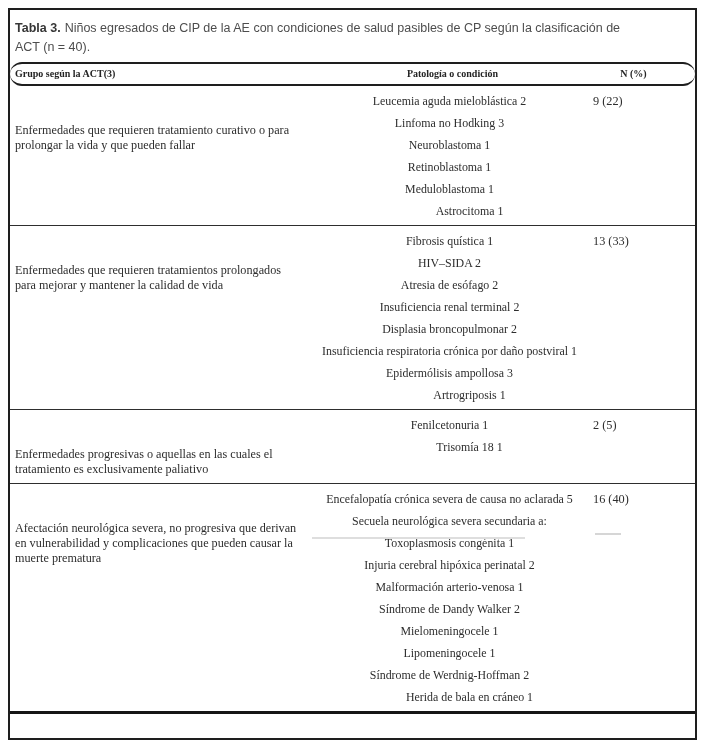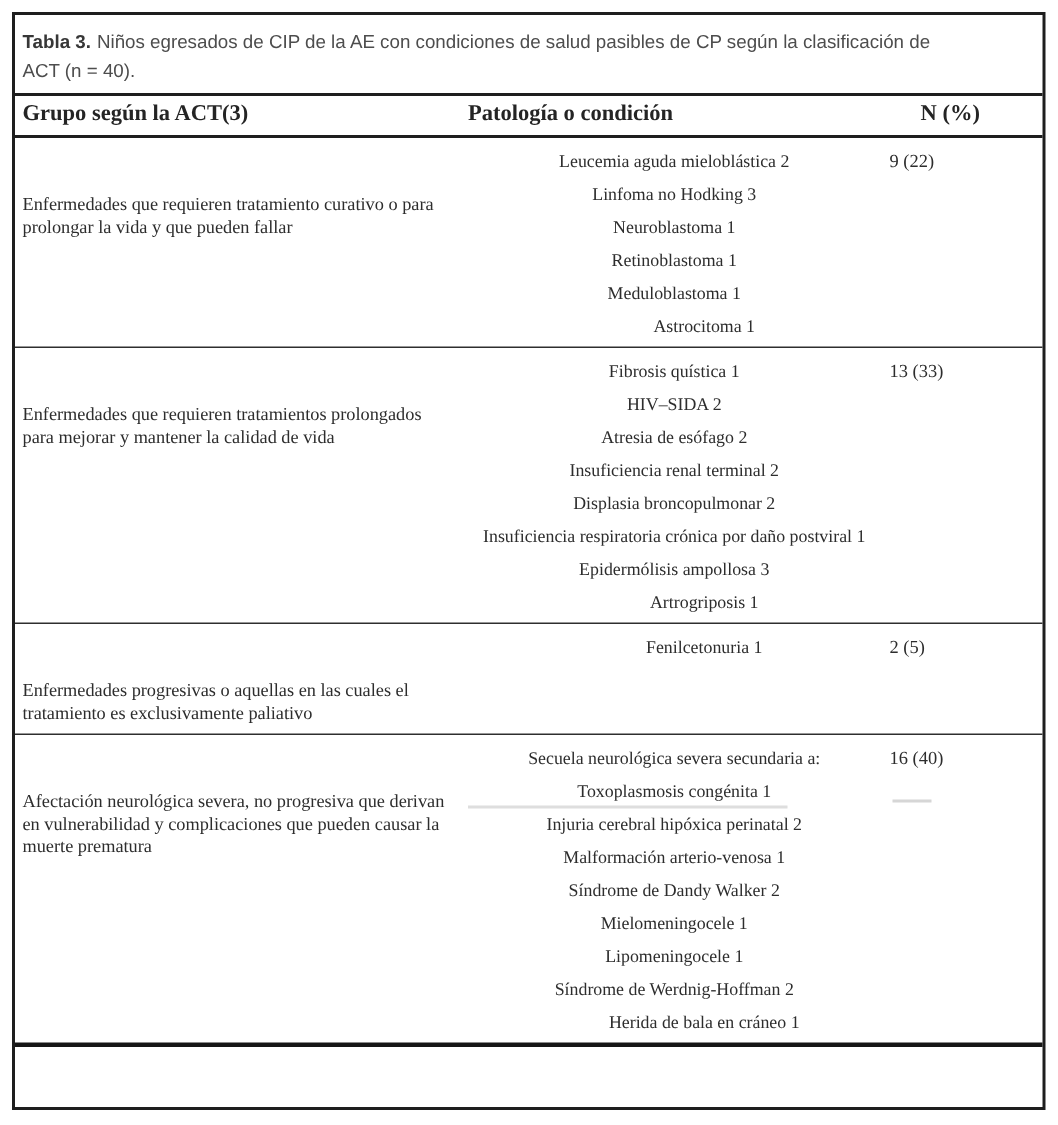--- a/index.html
+++ b/index.html
@@ -29,26 +29,27 @@
   }
   .caption-label { font-weight: bold; color: #373737; margin-right: 4px; }
   .caption-text { white-space: pre-line; }
   
   .thead {
     display: grid;
     grid-template-columns: 302px 276px 1fr;
     border-top: 2px solid #1e1e1e;
     border-bottom: 2px solid #1e1e1e;
     font-weight: bold;
-    font-size: 15px;
+    font-size: 10px;
     color: #242424;
     padding: 4px 0 5px 0;
+    border-radius: 14px;
   }
   .th-group { padding-left: 5px; }
-  .th-path  { text-align: left; padding-right: 90px; }
+  .th-path  { text-align: right; padding-right: 90px; }
   .th-n     { text-align: center; padding-right: 16px; }
   .row {
     display: grid;
     grid-template-columns: 302px 276px 1fr;
     border-bottom: 1px solid #2e2e2e;
   }
   .row:last-child { border-bottom: 3px solid #161616; }
   .cell {
     box-sizing: border-box;
     padding: 8px 4px 6px 5px;
@@ -123,29 +124,31 @@
           <p>Artrogriposis 1</p>
         </div>
     <div class="cell cell-n">13 (33)</div>
   </div>
 
   <div class="row">
     <div class="cell cell-group">Enfermedades progresivas o aquellas en las cuales el
 tratamiento es exclusivamente paliativo</div>
     <div class="cell cell-path">
           <p>Fenilcetonuria 1</p>
+          <p>Trisomía 18 1</p>
         </div>
     <div class="cell cell-n">2 (5)</div>
   </div>
 
   <div class="row">
     <div class="cell cell-group">Afectación neurológica severa, no progresiva que derivan
 en vulnerabilidad y complicaciones que pueden causar la
 muerte prematura</div>
     <div class="cell cell-path">
+          <p>Encefalopatía crónica severa de causa no aclarada 5</p>
           <p>Secuela neurológica severa secundaria a:</p>
           <p>Toxoplasmosis congénita 1</p>
           <p>Injuria cerebral hipóxica perinatal 2</p>
           <p>Malformación arterio-venosa 1</p>
           <p>Síndrome de Dandy Walker 2</p>
           <p>Mielomeningocele 1</p>
           <p>Lipomeningocele 1</p>
           <p>Síndrome de Werdnig-Hoffman 2</p>
           <p>Herida de bala en cráneo 1</p>
         </div>

